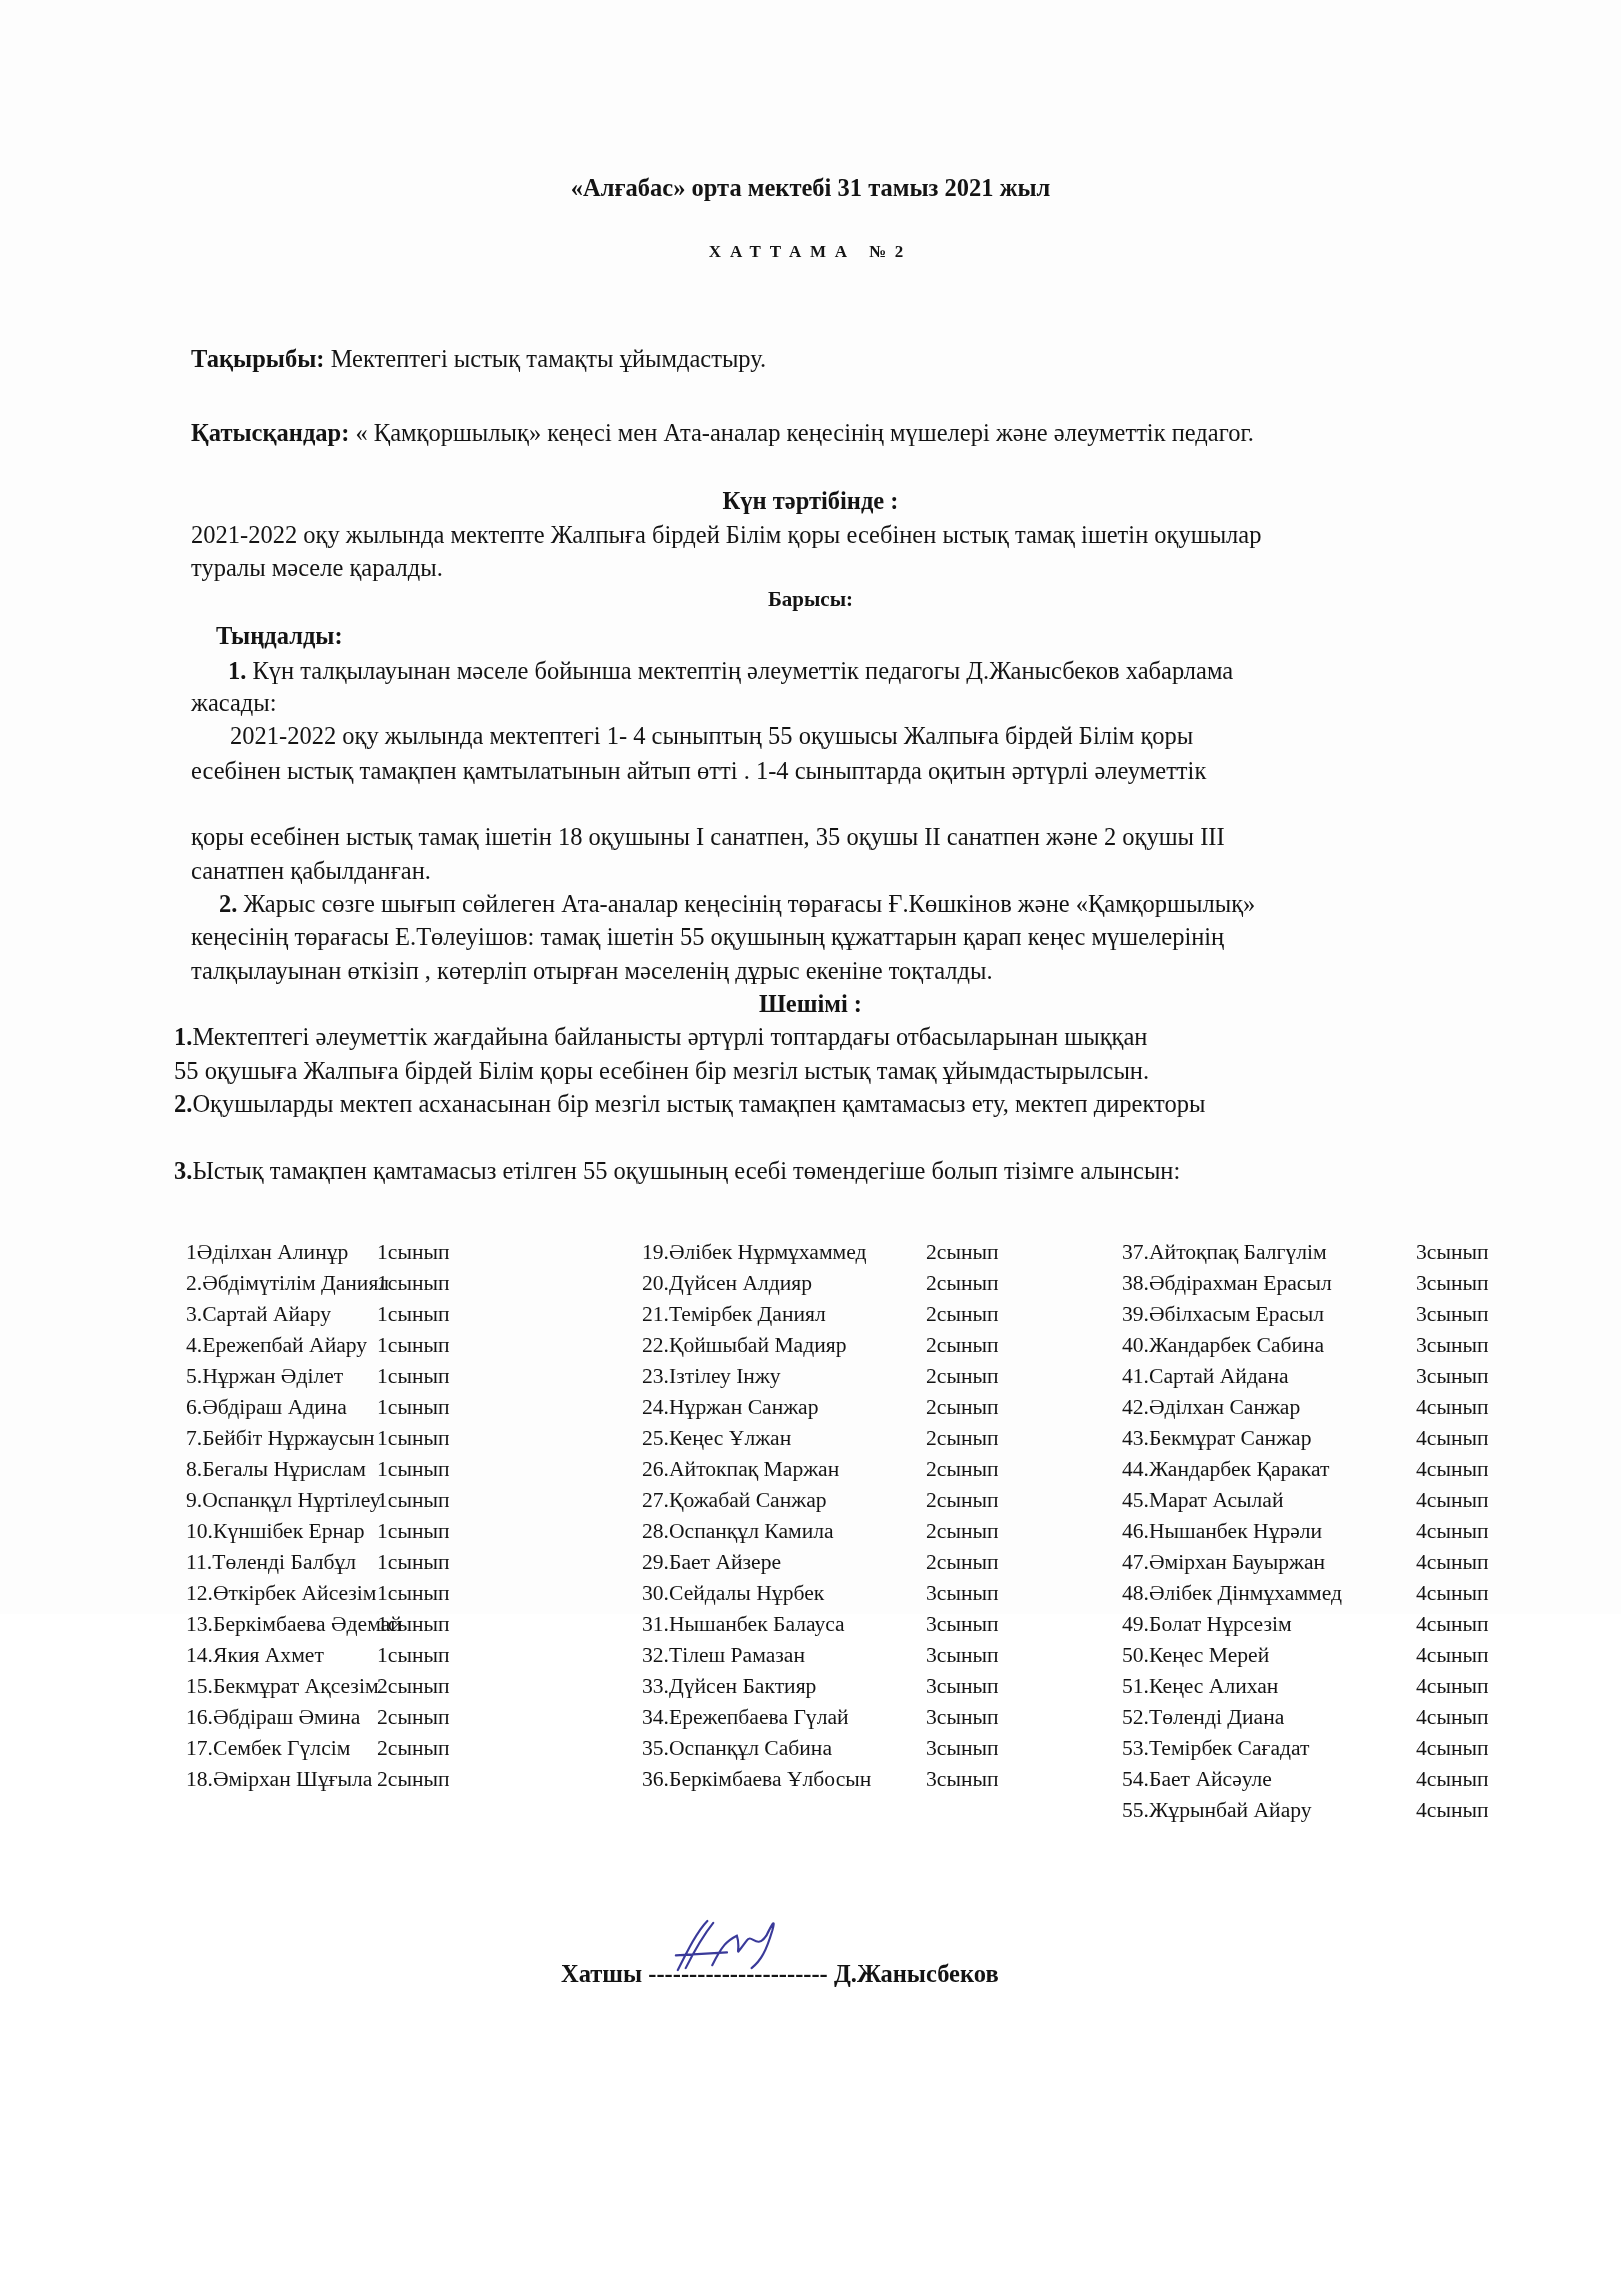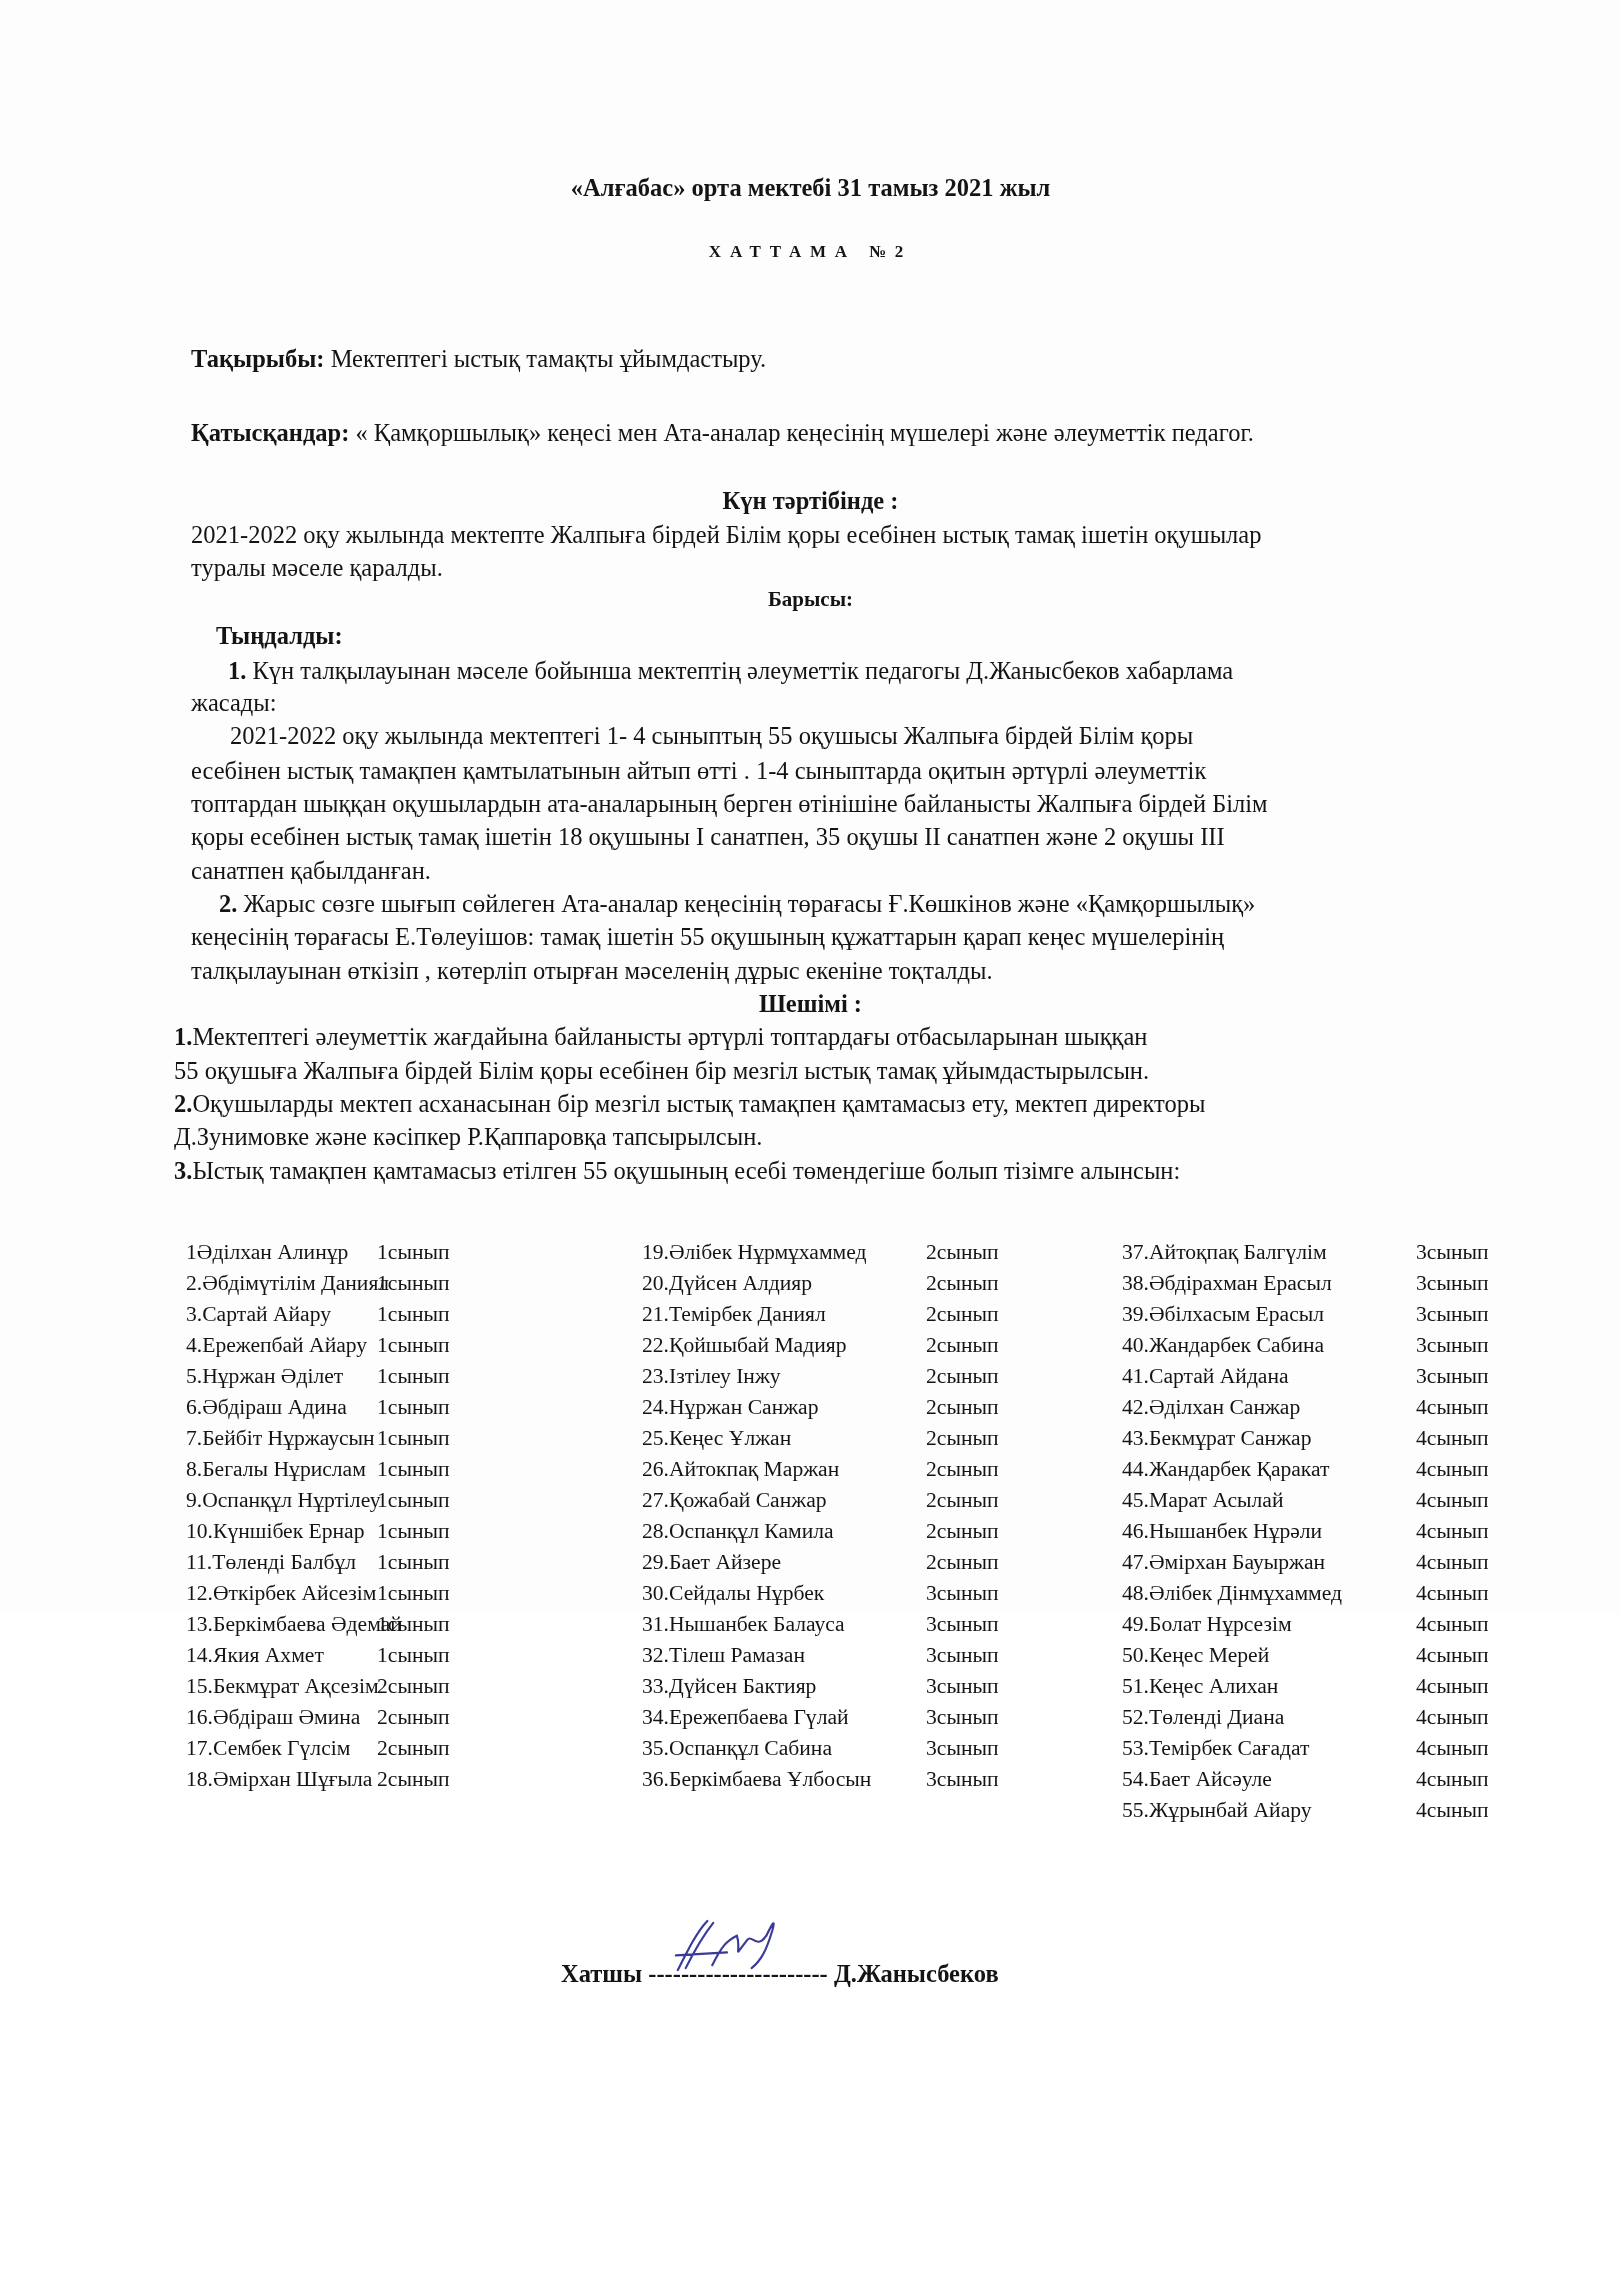--- a/index.html
+++ b/index.html
@@ -40,40 +40,38 @@
 
   <div class="center b" style="top:587px; font-size:21px;">Барысы:</div>
   <div class="line b" style="left:216px; top:622px;">Тыңдалды:</div>
 
   <div class="line" style="left:228px; top:657px;">
     <span class="b">1.</span><span> Күн  талқылауынан мәселе  бойынша  мектептің әлеуметтік педагогы Д.Жанысбеков хабарлама</span>
   </div>
   <div class="line" style="left:191px; top:689px;">жасады:</div>
   <div class="line" style="left:230px; top:722px;">2021-2022 оқу жылында   мектептегі  1- 4 сыныптың 55 оқушысы  Жалпыға бірдей Білім  қоры</div>
   <div class="line" style="left:191px; top:757px;">есебінен ыстық тамақпен қамтылатынын айтып  өтті . 1-4 сыныптарда оқитын әртүрлі әлеуметтік</div>
-  <div class="line" style="left:191px; top:790px;">топтардан шыққан оқушылардын ата-аналарының берген өтінішіне байланысты  Жалпыға бірдей Білім</div>
   <div class="line" style="left:191px; top:823px;">қоры есебінен  ыстық тамақ ішетін 18 оқушыны І санатпен, 35 оқушы ІІ санатпен және 2 оқушы ІІІ</div>
   <div class="line" style="left:191px; top:857px;">санатпен  қабылданған.</div>
 
   <div class="line" style="left:219px; top:890px;">
     <span class="b">2.</span><span> Жарыс сөзге шығып сөйлеген Ата-аналар кеңесінің төрағасы Ғ.Көшкінов және «Қамқоршылық»</span>
   </div>
   <div class="line" style="left:191px; top:923px;">кеңесінің төрағасы  Е.Төлеуішов: тамақ ішетін 55 оқушының құжаттарын қарап кеңес мүшелерінің</div>
   <div class="line" style="left:191px; top:957px;">талқылауынан өткізіп , көтерліп отырған мәселенің дұрыс екеніне тоқталды.</div>
 
   <div class="center b" style="top:990px; font-size:24.5px;">Шешімі :</div>
 
   <div class="line" style="left:174px; top:1023px;">
     <span class="b">1.</span><span>Мектептегі әлеуметтік жағдайына байланысты әртүрлі топтардағы отбасыларынан шыққан</span>
   </div>
   <div class="line" style="left:174px; top:1057px;"> 55 оқушыға Жалпыға бірдей  Білім қоры есебінен бір мезгіл ыстық тамақ ұйымдастырылсын.</div>
   <div class="line" style="left:174px; top:1090px;">
     <span class="b">2.</span><span>Оқушыларды мектеп асханасынан   бір мезгіл ыстық тамақпен қамтамасыз ету, мектеп директоры</span>
   </div>
-  <div class="line" style="left:174px; top:1123px;">Д.Зунимовке және кәсіпкер Р.Қаппаровқа тапсырылсын.</div>
   <div class="line" style="left:174px; top:1157px;">
     <span class="b">3.</span><span>Ыстық тамақпен қамтамасыз етілген 55 оқушының есебі төмендегіше болып тізімге алынсын:</span>
   </div>
 
   <div class="list" style="left:186px; top:1237px; width:392px;" id="col1">
       <div class="row">
         <span class="name">1Әділхан Алинұр</span>
         <span class="cls" style="left: 191px;">1сынып</span>
       </div>
       <div class="row">

